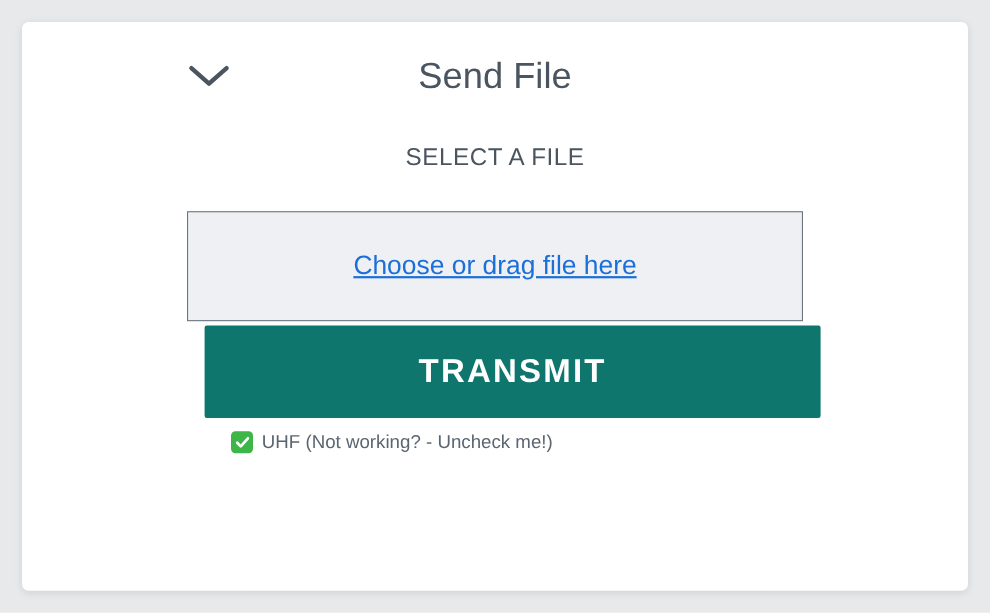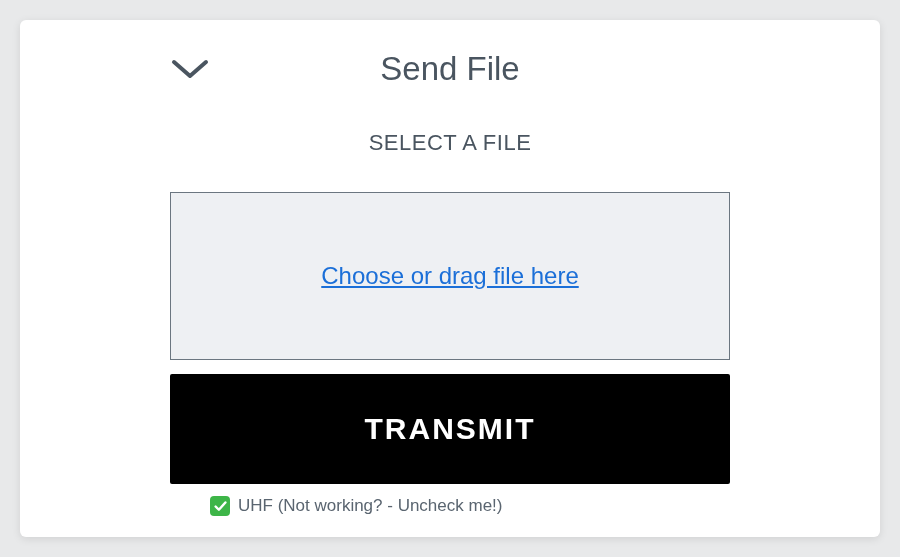--- a/index.html
+++ b/index.html
@@ -53,44 +53,45 @@
       font-size: 22px;
       font-weight: 400;
       color: #4a5560;
       text-align: center;
       margin-bottom: 36px;
       letter-spacing: 0.5px;
     }
     .dropzone {
       border: 1px solid #6b7680;
       background: #eef0f3;
-      height: 168px;
+      height: 100px;
       display: flex;
       align-items: center;
       justify-content: center;
-      margin-bottom: 14px;
+      margin-bottom: 4px;
       cursor: pointer;
     }
     .dropzone-text {
       color: #1b6fd8;
       font-size: 24px;
       text-decoration: underline;
     }
     .transmit-btn {
       width: 100%;
-      height: 110px;
-      background: #000000;
+      height: 84px;
+      background: #0f766e;
       border: none;
       color: #ffffff;
       font-size: 30px;
       font-weight: 700;
       letter-spacing: 2px;
       cursor: pointer;
       margin-bottom: 12px;
       border-radius: 2px;
+      margin-left: 16px;
     }
     .checkbox-row {
       display: flex;
       align-items: center;
       gap: 8px;
       padding-left: 40px;
     }
     .checkbox {
       width: 20px;
       height: 20px;

